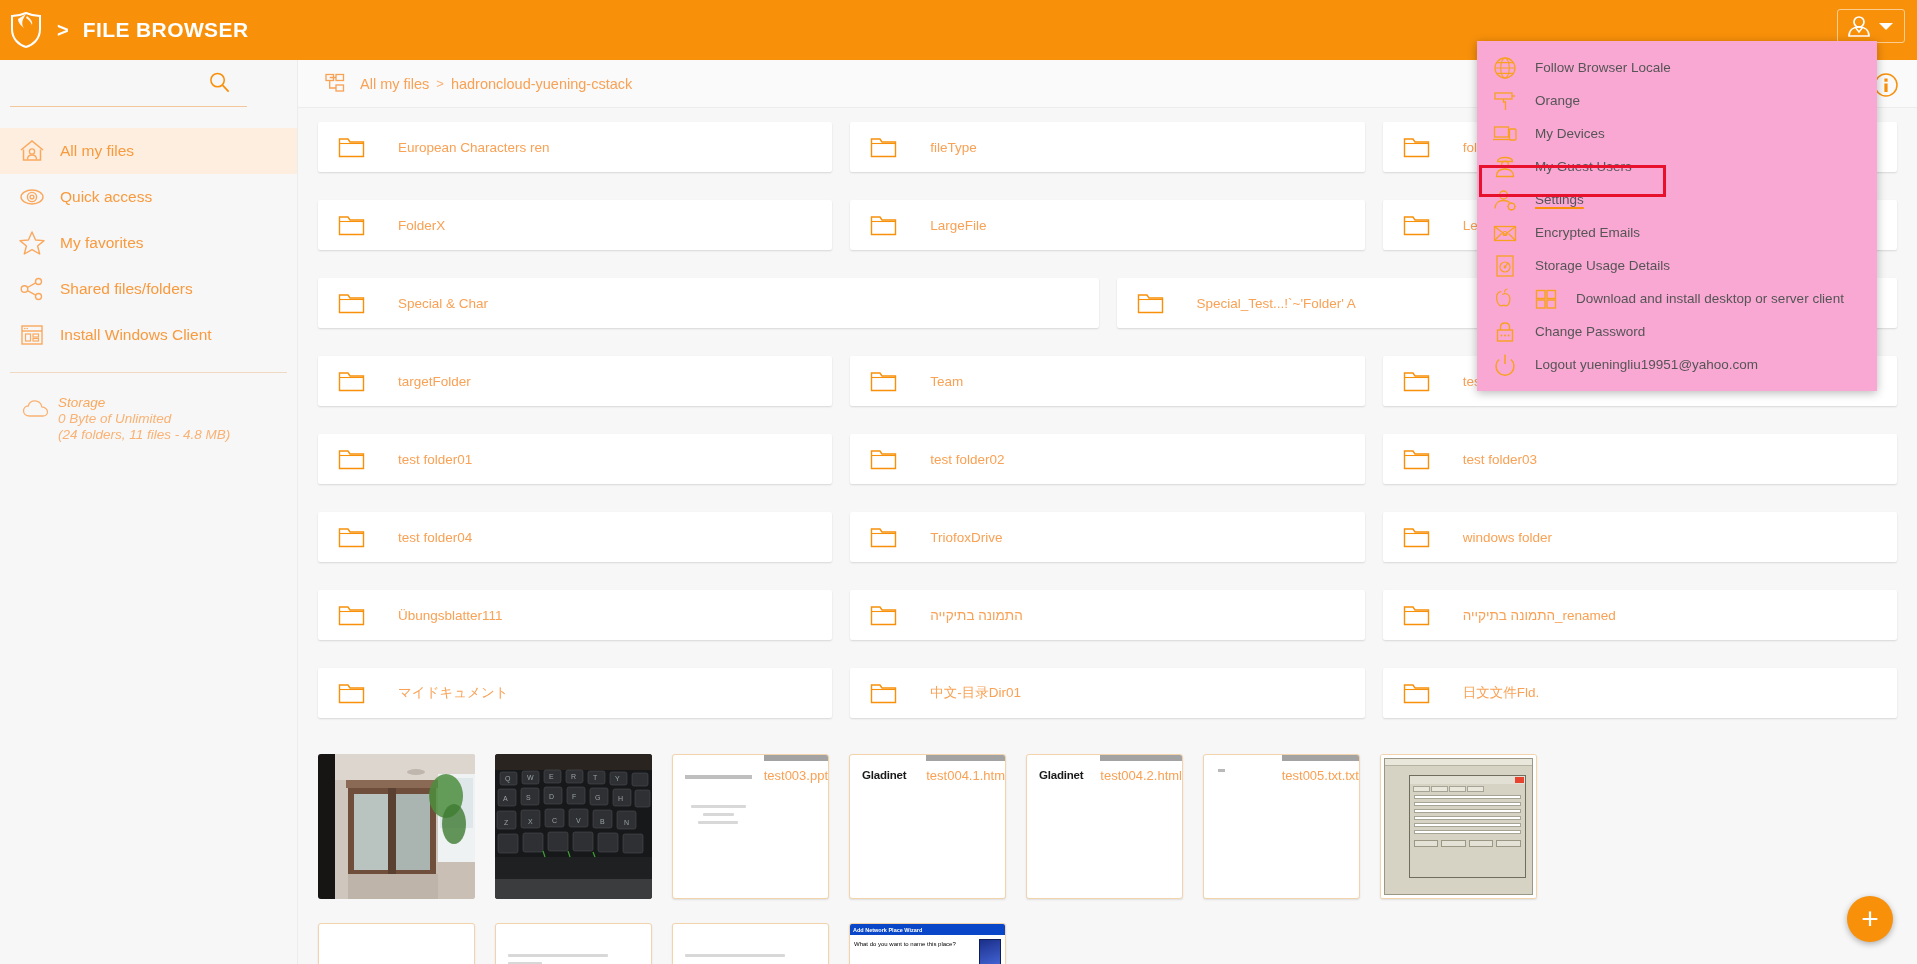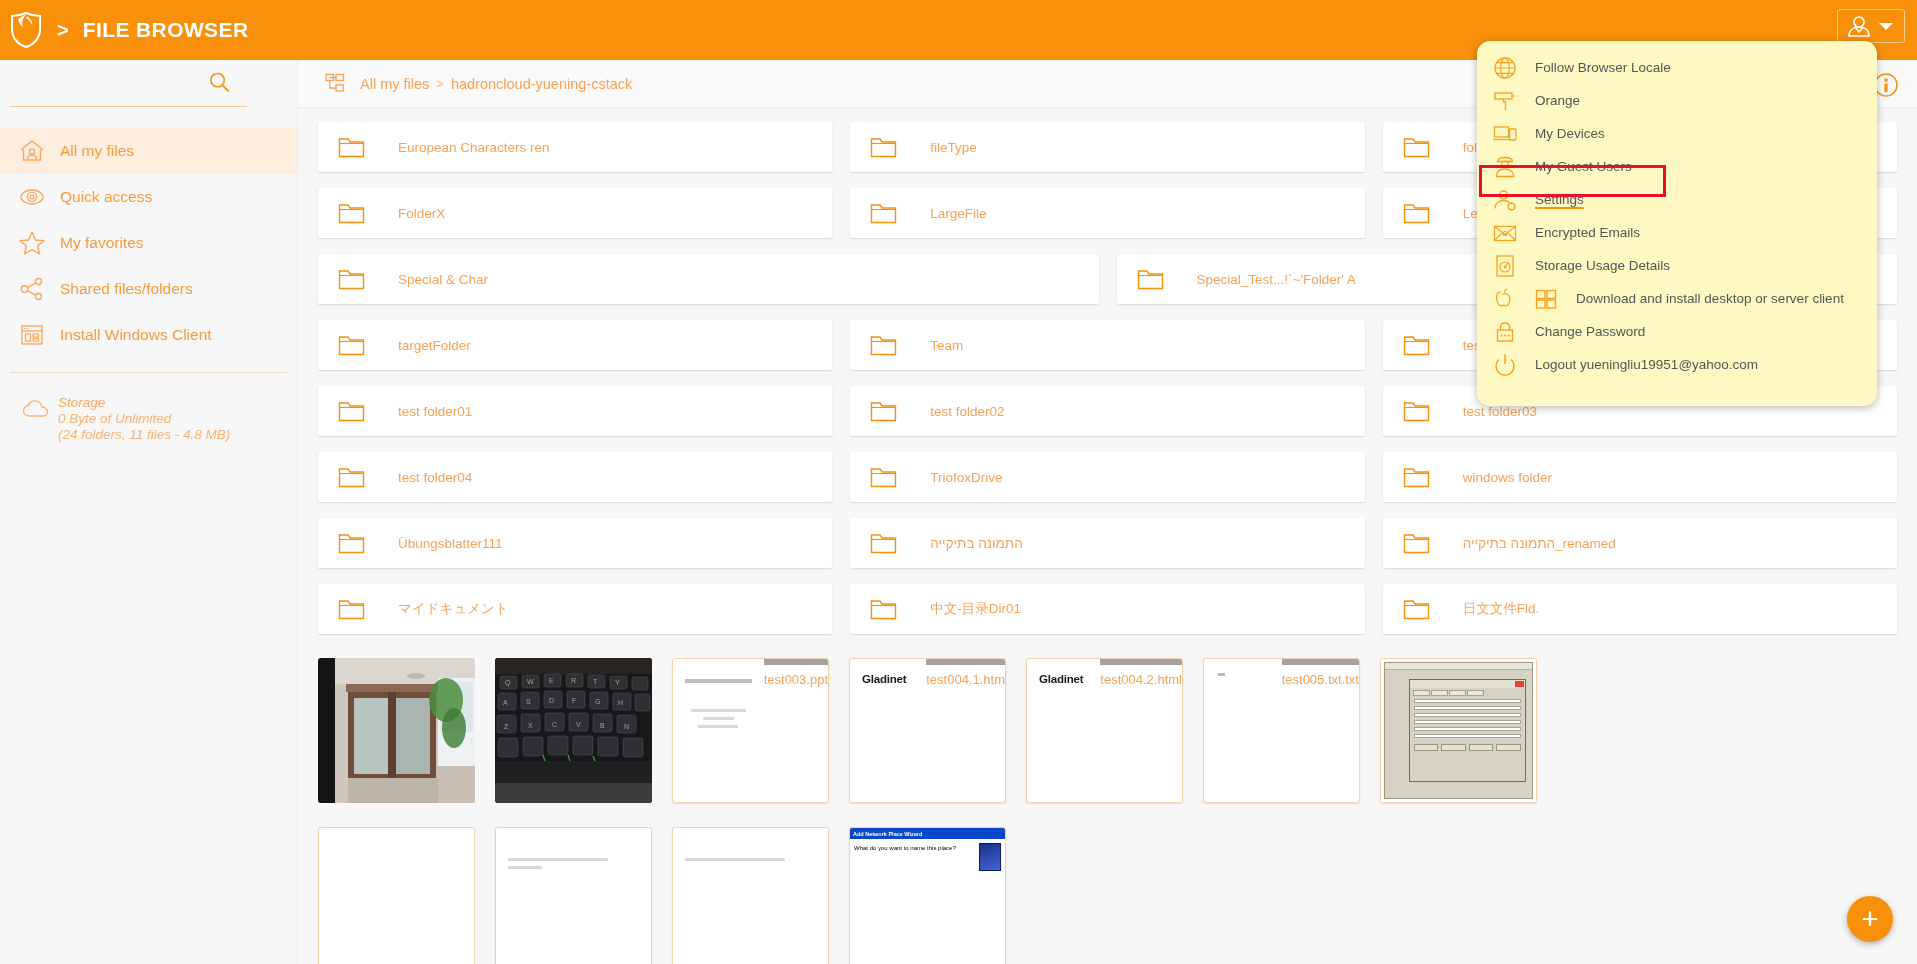--- a/index.html
+++ b/index.html
@@ -86,21 +86,21 @@
   .crumb-current { color: #f9a154; font-size: 14.5px; }
   .info-btn {
     position: absolute; right: 18px; top: 12px; cursor: pointer;
   }
 
   .filegrid {
     position: absolute; top: 48px; left: 0; right: 0; bottom: 0;
     overflow: hidden; padding: 14px 0 0 0;
   }
   .folder-rows { padding: 0 20px 0 20px; }
-  .frow { display: flex; gap: 18px; margin-bottom: 16px; }
+  .frow { display: flex; gap: 18px; margin-bottom: 28px; }
   .fcard {
     flex: 1 1 0; height: 50px; background: #ffffff;
     border-radius: 2px;
     box-shadow: 0 1px 2px rgba(0,0,0,0.13);
     display: flex; align-items: center; padding-left: 20px;
     cursor: pointer; min-width: 0;
   }
   .fcard .fold-ico { width: 27px; height: 24px; flex: 0 0 auto; }
   .fcard .fold-name {
     color: #f9a154; font-size: 13.5px; margin-left: 33px;
@@ -167,23 +167,23 @@
     width: 46px; height: 46px; border-radius: 50%;
     background: #f8900a; box-shadow: 0 2px 6px rgba(0,0,0,0.3);
     display: flex; align-items: center; justify-content: center;
     cursor: pointer; color: #fff; font-size: 30px; line-height: 30px;
     font-weight: 300;
   }
 
   
   .menu {
     position: absolute; left: 1477px; top: 41px;
-    width: 400px; background: #fef9c3;
+    width: 400px; background: #f9a8d4;
     box-shadow: 0 2px 9px rgba(0,0,0,0.28);
-    padding: 10px 0 25px 0; z-index: 50; border-radius: 13px;
+    padding: 10px 0 10px 0; z-index: 50;
   }
   .menu-item {
     display: flex; align-items: center; height: 33px;
     padding-left: 15px; gap: 17px; cursor: pointer; position: relative;
   }
   .menu-item .m-ico { width: 26px; height: 26px; flex: 0 0 auto; }
   .menu-item .m-label { color: #555555; font-size: 13.5px; white-space: nowrap; }
   .menu-item.dual .m-ico2 { width: 26px; height: 26px; flex: 0 0 auto; margin-left: -2px;}
   .menu-item.highlight-target .m-label {
     text-decoration: underline; text-decoration-color: #f8900a;

